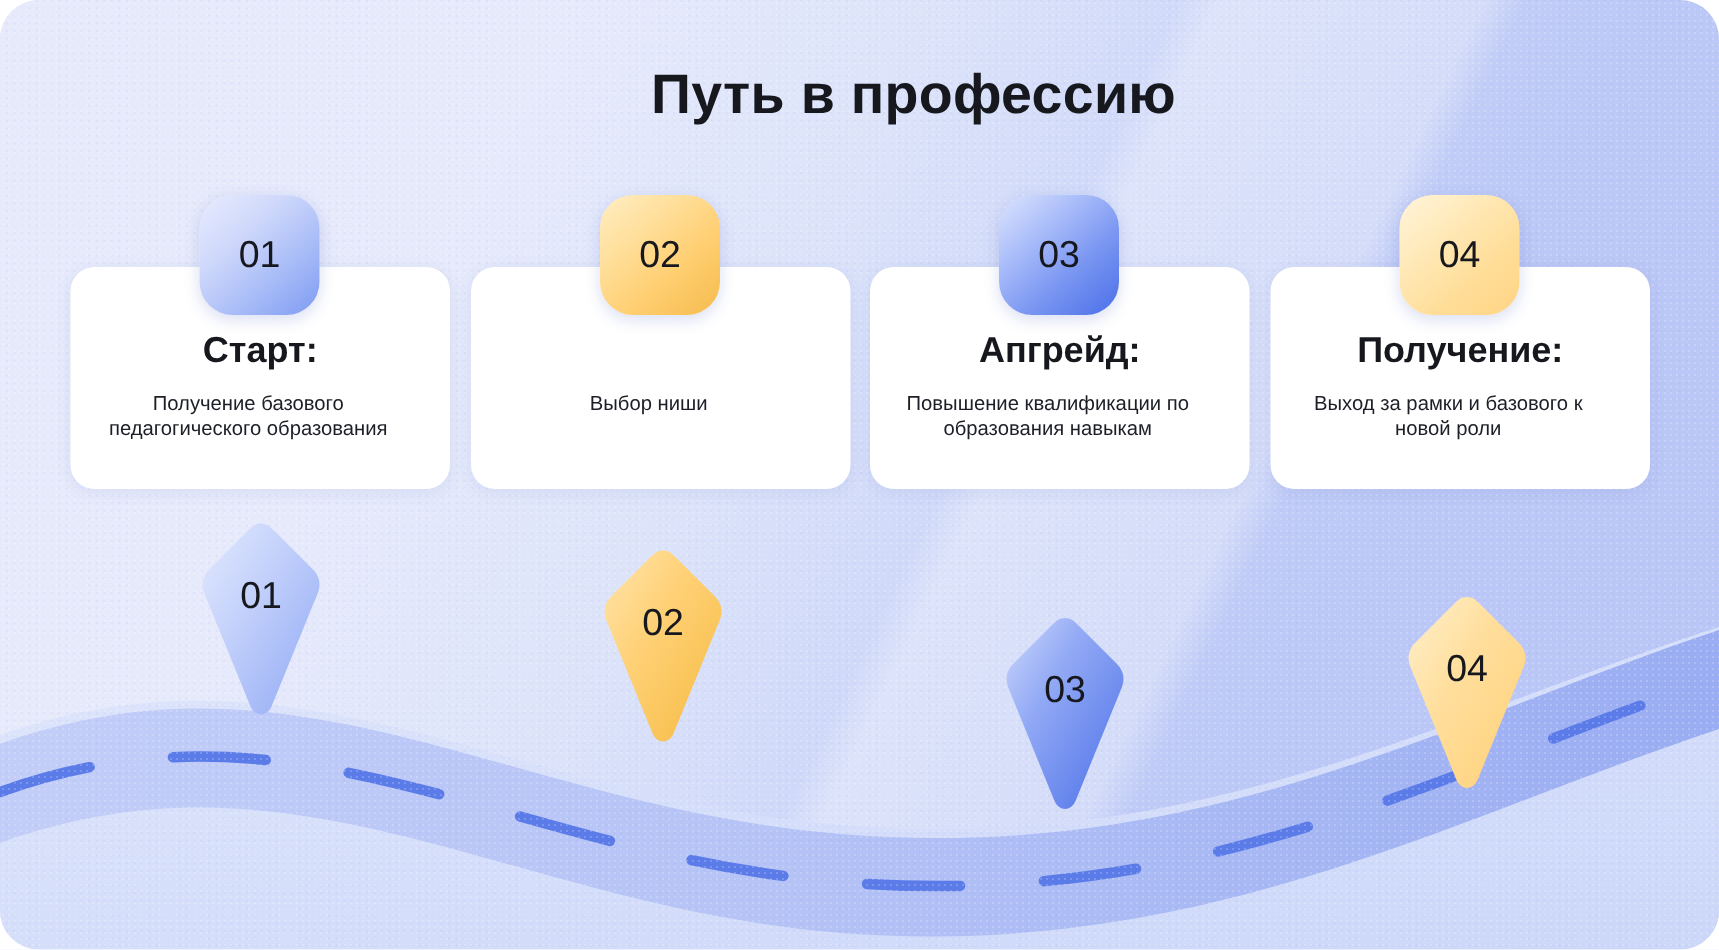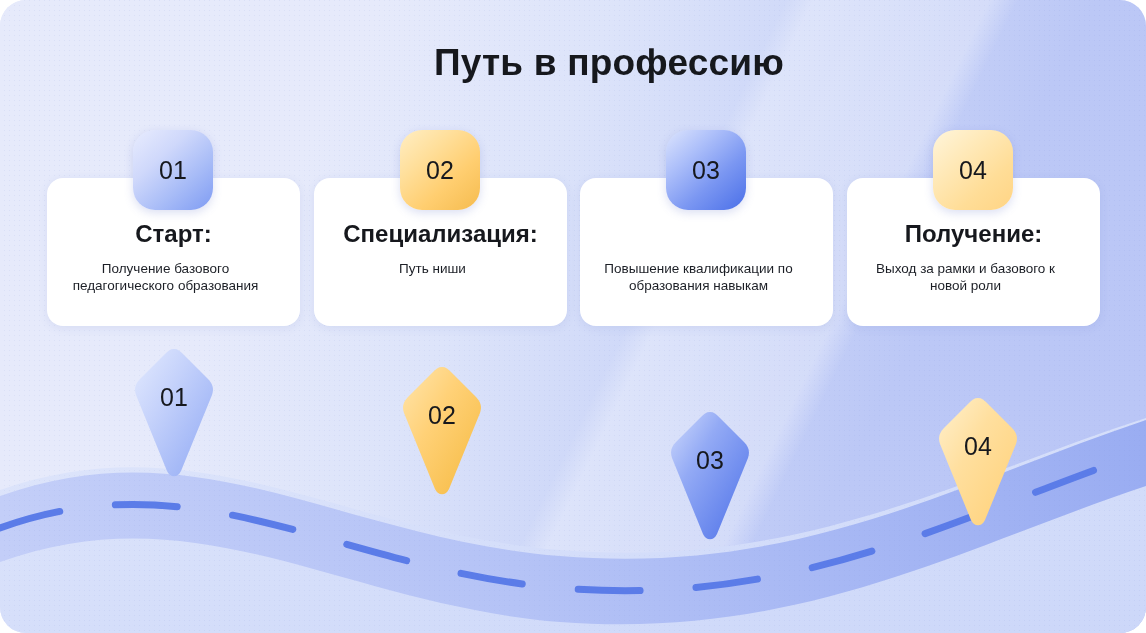--- a/index.html
+++ b/index.html
@@ -187,24 +187,24 @@
 
   <div class="bg-layer bg-noise"></div>
 
   <div class="title">Путь в профессию</div>
 
   <div class="card" style="left:47px">
     <div class="card-head">Старт:</div>
     <div class="card-body">Получение базового педагогического образования</div>
   </div>
   <div class="card" style="left:314px">
-    <div class="card-head">Специализация:</div>
-    <div class="card-body">Путь ниши</div>
+    <div class="card-body">Выбор ниши</div>
   </div>
   <div class="card" style="left:580px">
+    <div class="card-head">Апгрейд:</div>
     <div class="card-body">Повышение квалификации по образования навыкам</div>
   </div>
   <div class="card" style="left:847px">
     <div class="card-head">Получение:</div>
     <div class="card-body">Выход за рамки и базового к новой роли</div>
   </div>
 
   <div class="badge badge-blue-soft" style="left:133px">01</div>
   <div class="badge badge-amber-strong" style="left:400px">02</div>
   <div class="badge badge-blue-strong" style="left:666px">03</div>

